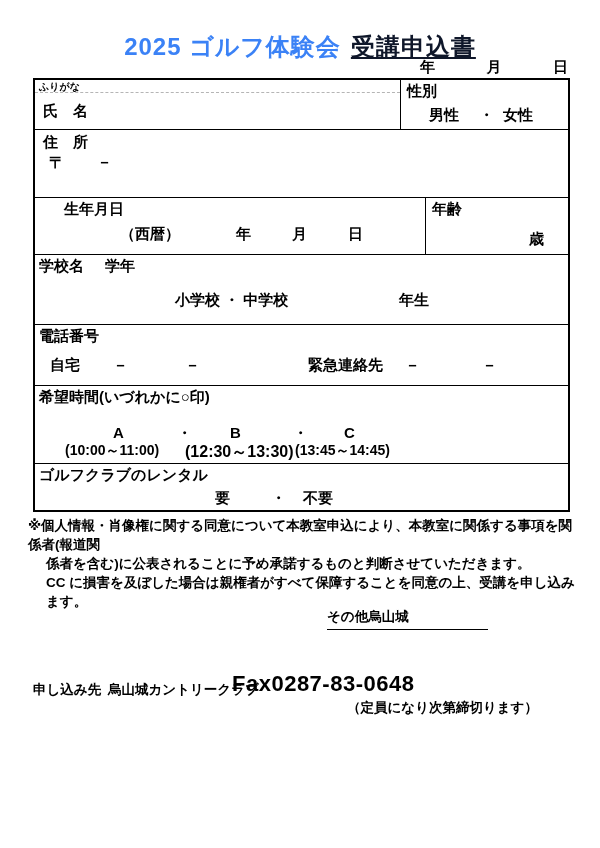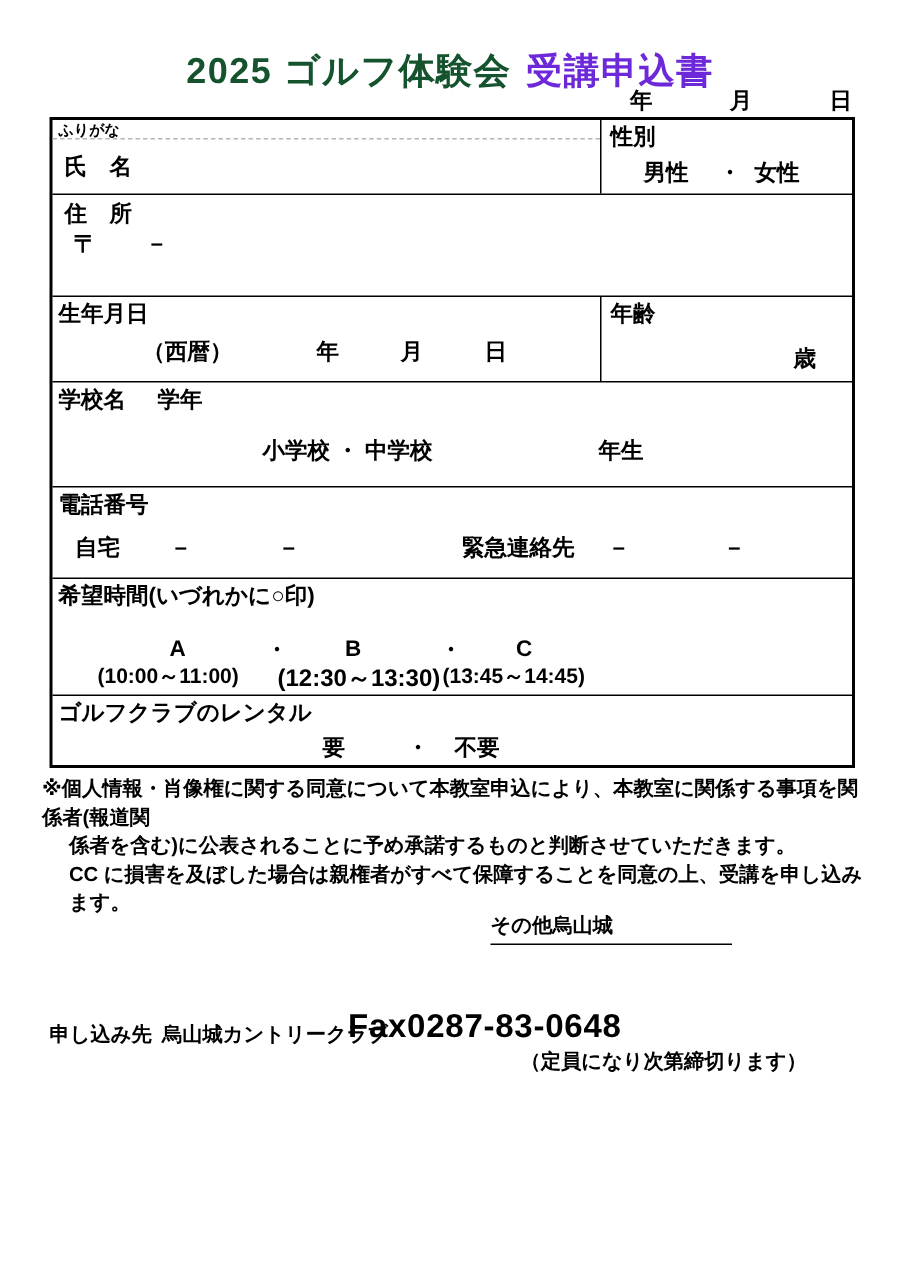--- a/index.html
+++ b/index.html
@@ -7,32 +7,32 @@
   body {
     width:600px; height:848px;
     font-family:"Liberation Sans","DejaVu Sans",sans-serif;
     color:#000; font-weight:bold; overflow:hidden;
   }
   .page { position:relative; width:600px; height:848px; background:#fff; }
 
   
   .title { position:absolute; top:31px; left:0; width:100%; text-align:center;
            font-size:24px; letter-spacing:1px; }
-  .title .event { color:#14532d; margin-right:10px; }
-  .title .doc { color:#6d28d9; }
+  .title .event { color:#3b82f6; margin-right:10px; }
+  .title .doc { color:#0f172a;text-decoration:underline; }
 
   
   .date-header { position:absolute; top:58px; left:420px; width:148px;
                  display:flex; justify-content:space-between; font-size:15px; }
 
   
   .form-table { position:absolute; top:78px; left:33px; width:537px; height:434px;
                 border:2px solid #000; font-size:15px; }
   .row { position:relative; width:100%; }
-  .row + .row { border-top:1.5px solid #000; }
+  .row + .row { border-top:1.5px solid #000;padding-left:25px; }
   .cols { display:flex; }
   .col-left { position:relative; width:366px; border-right:1.5px solid #000; height:100%; }
   .col-right { position:relative; flex:1; height:100%; }
 
   .r1 { height:49px; }
   .r2 { height:68px; }
   .r3 { height:57px; }
   .r4 { height:70px; }
   .r5 { height:61px; }
   .r6 { height:78px; }

